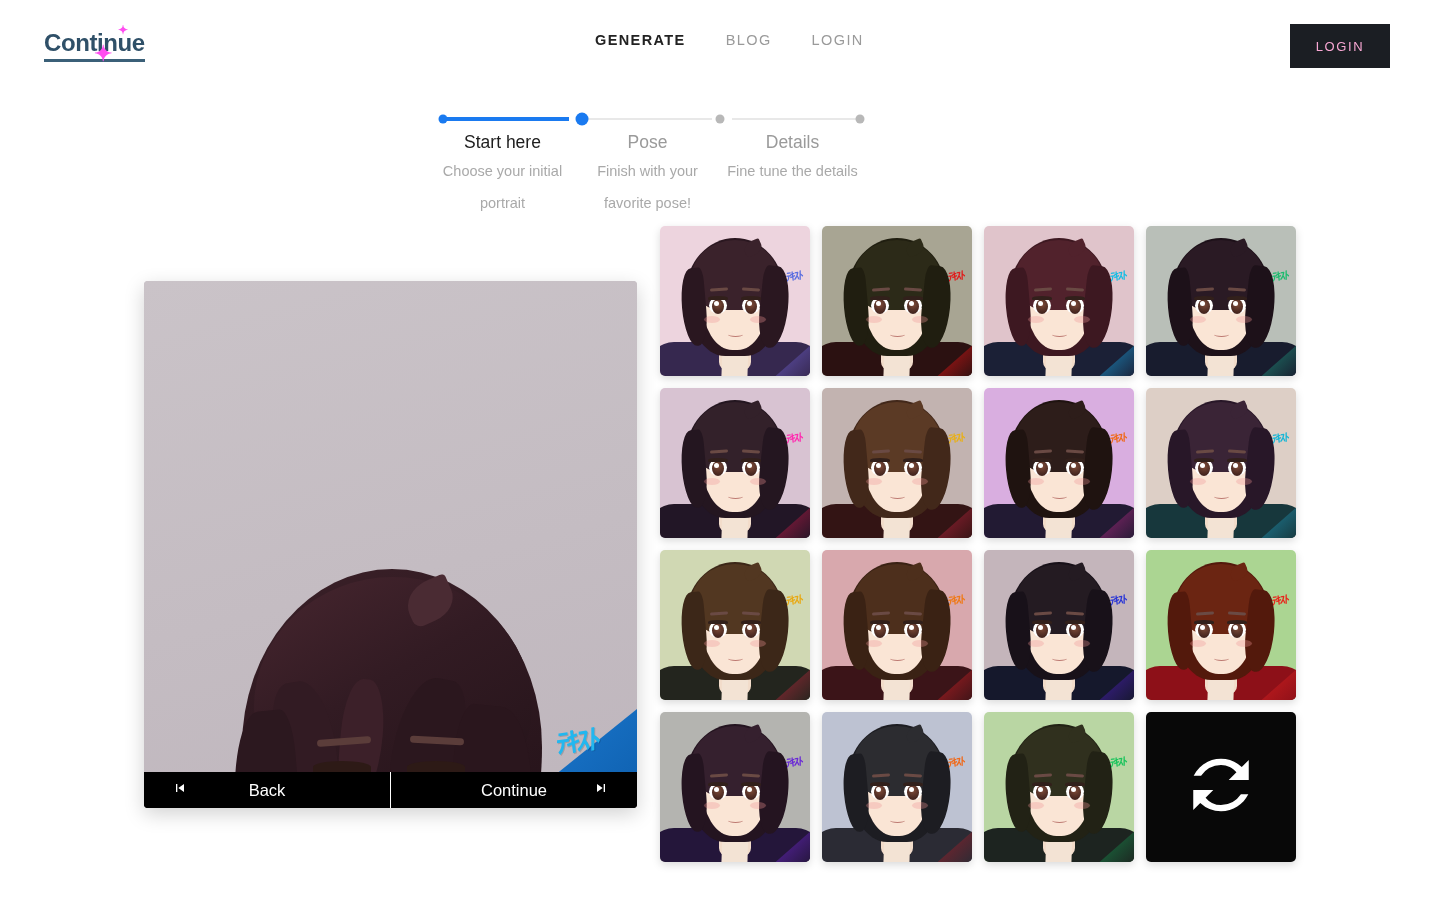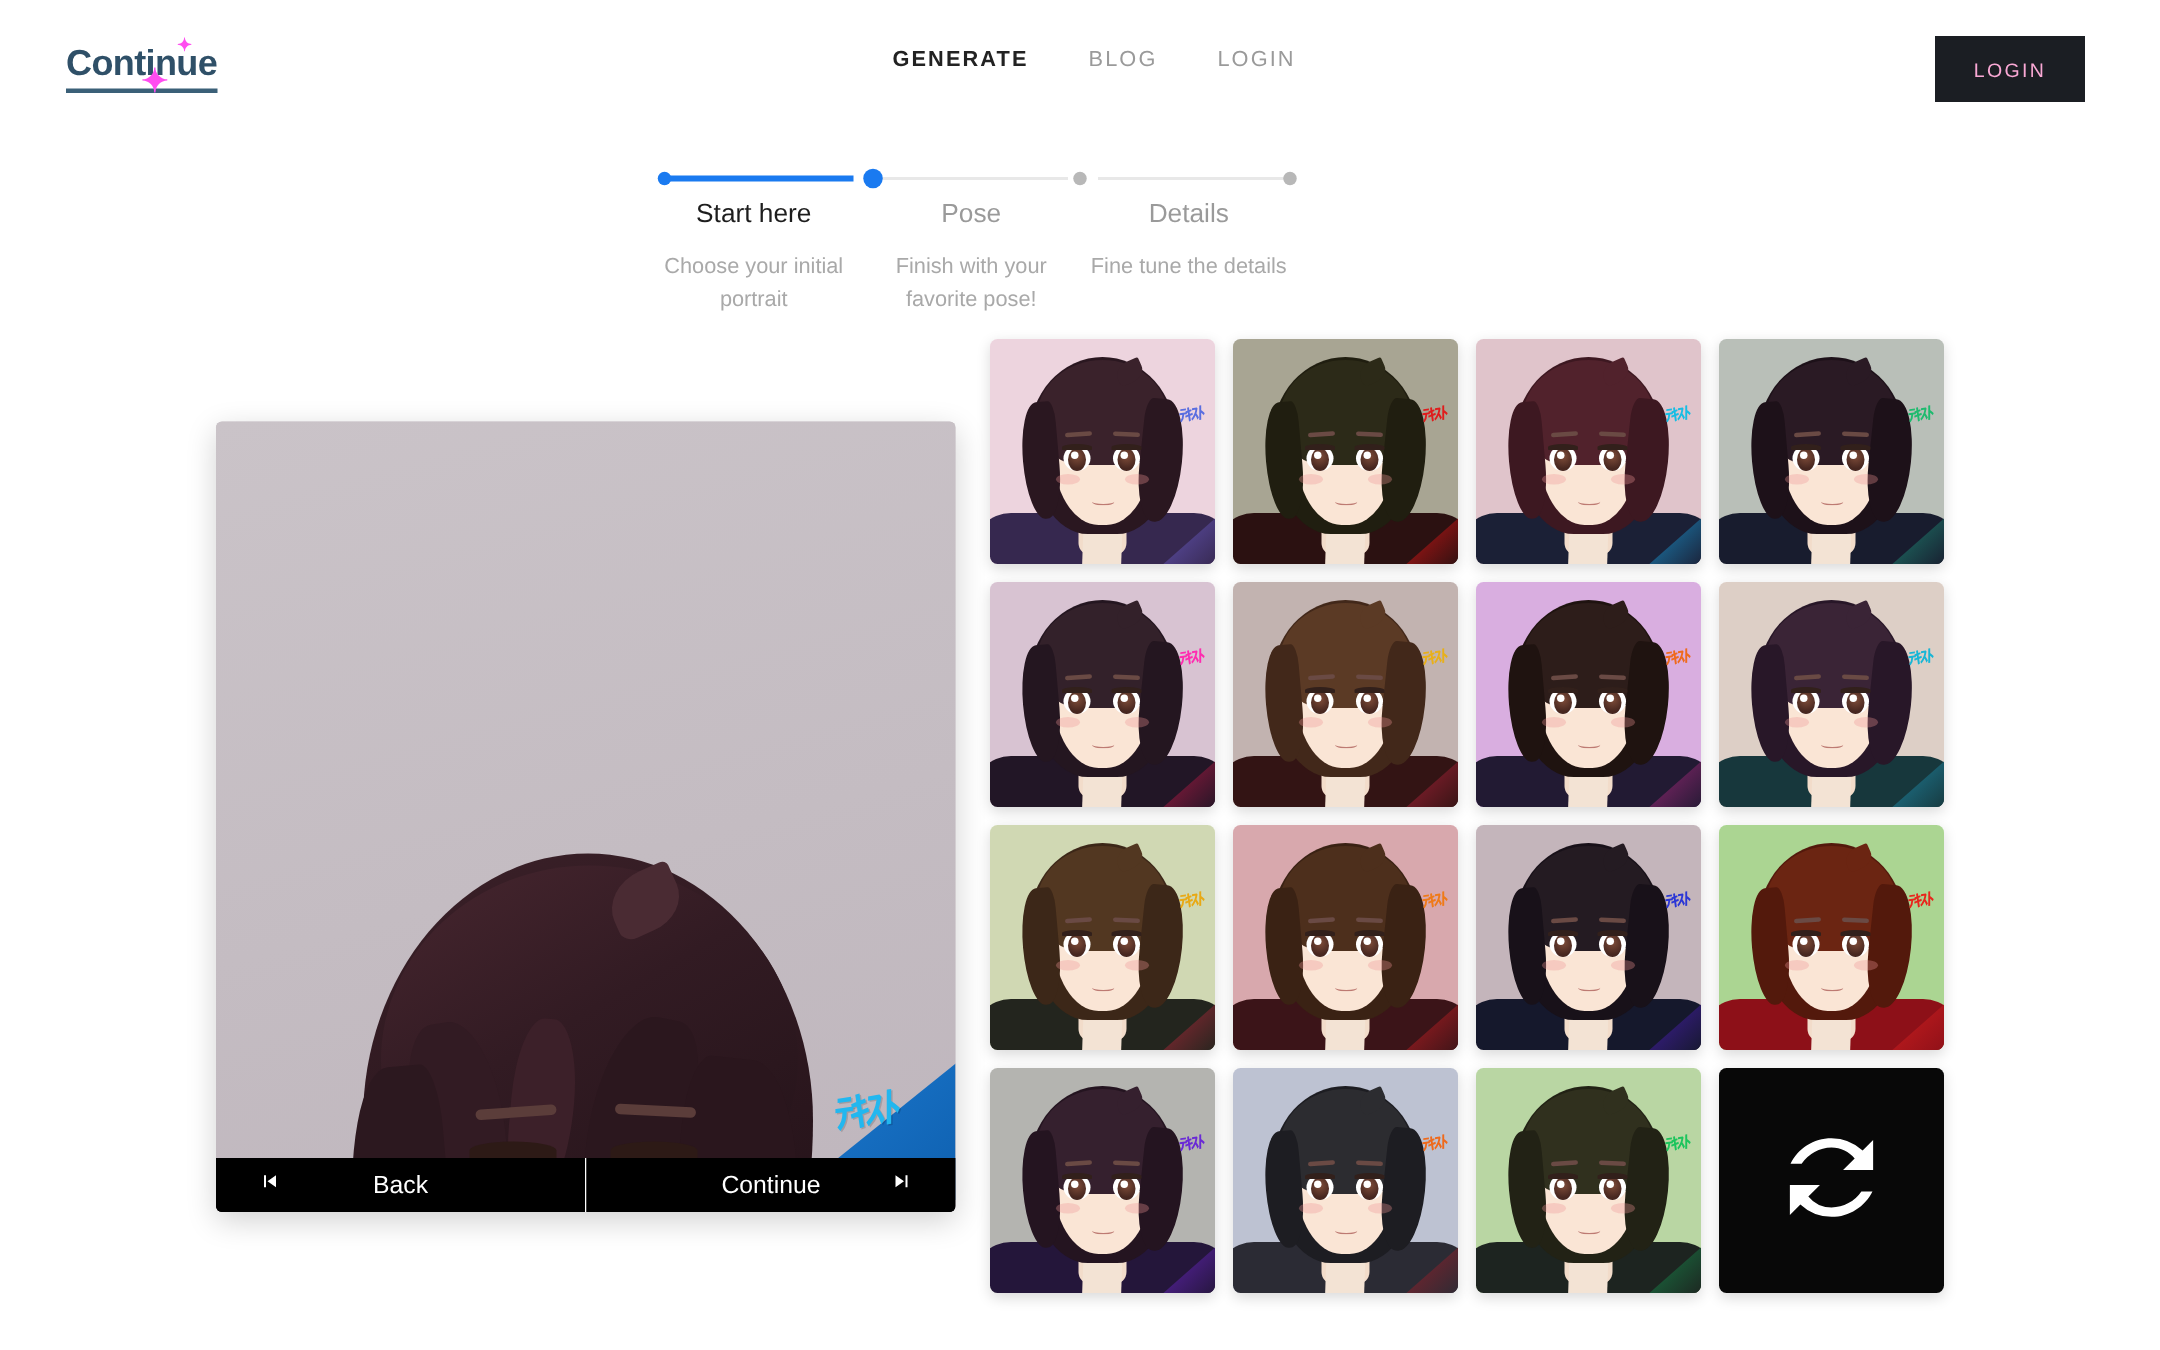--- a/index.html
+++ b/index.html
@@ -97,23 +97,23 @@
     transform: translateY(-50%);
   }
   .seg.filled { height: 4px; background: #1a7af0; }
   .seg.empty  { height: 2px; background: #e8e8e8; }
 
   .labels { position: absolute; top: 22px; left: 0; width: 580px; display: flex; }
   .step-col { width: 25%; text-align: center; padding: 0 6px; }
   .step-title {
     font-size: 17.5px;
     line-height: 24px;
-    margin-bottom: 13px;
-  }
-  .step-desc { font-size: 14.5px; line-height: 22px; }
+    margin-bottom: 1px;
+  }
+  .step-desc { font-size: 14.5px; line-height: 32px; }
   .step-col.done .step-title   { color: #1d1d1d; }
   .step-col.done .step-desc    { color: #a9a9a9; }
   .step-col.active .step-title { color: #1d1d1d; }
   .step-col.active .step-desc  { color: #2b2b2b; }
   .step-col.todo .step-title   { color: #9a9a9a; }
   .step-col.todo .step-desc    { color: #a9a9a9; }
 
   
   .portrait-card {
     position: absolute;

